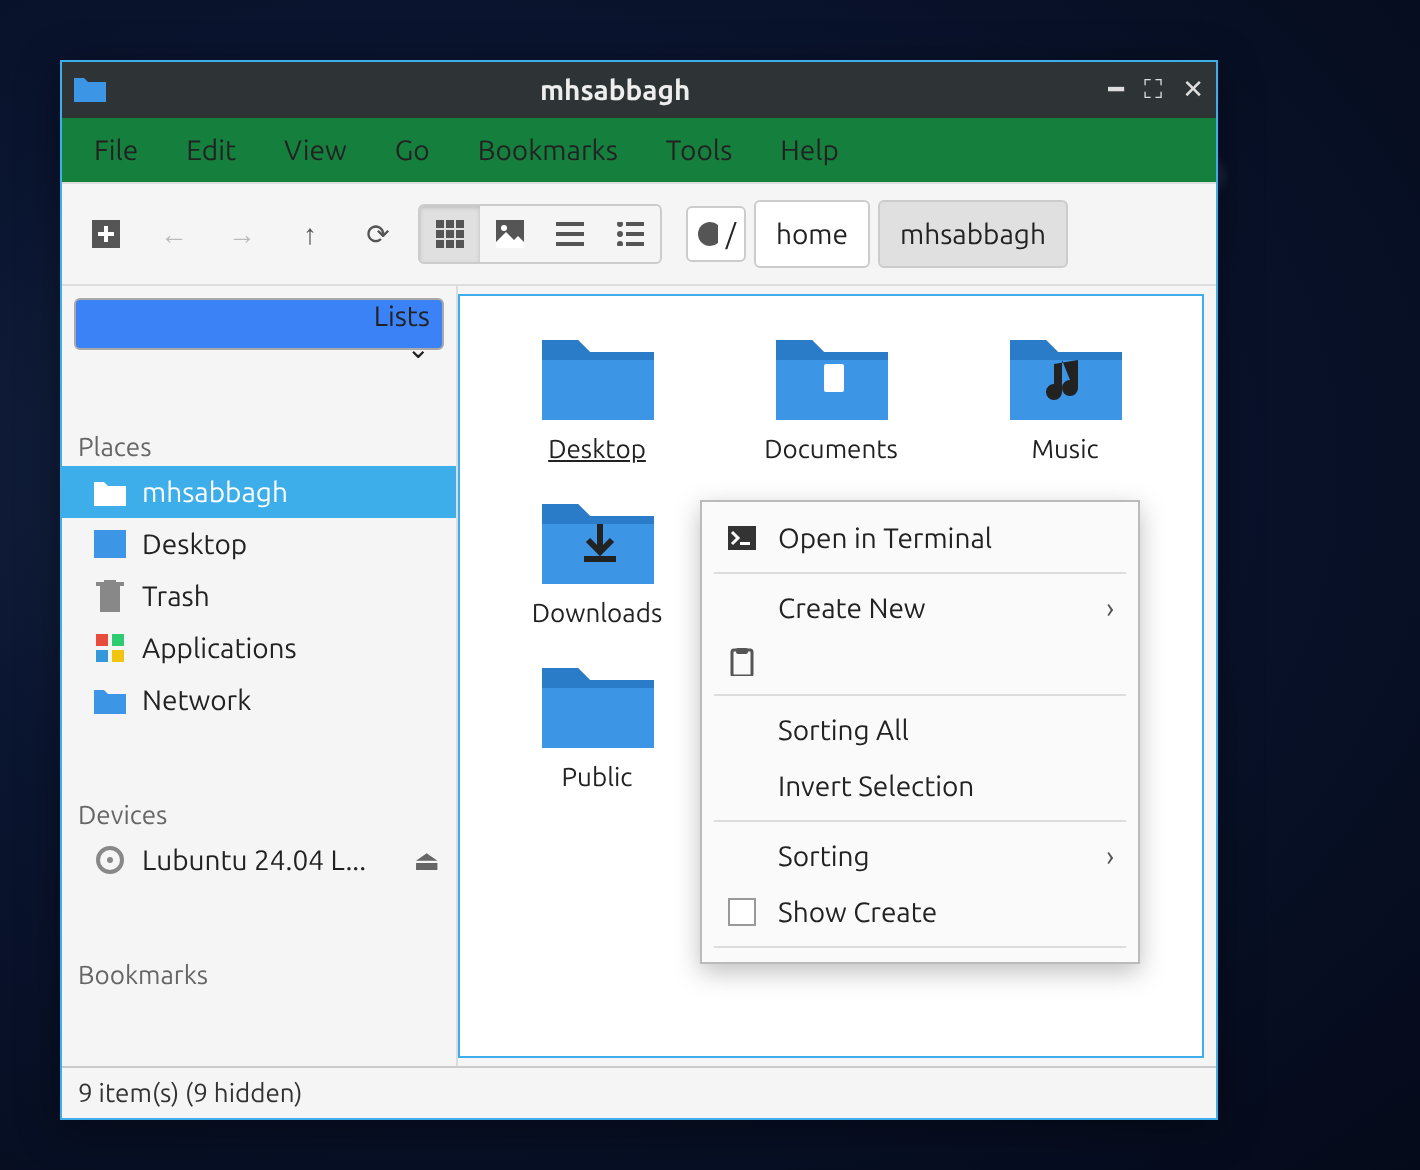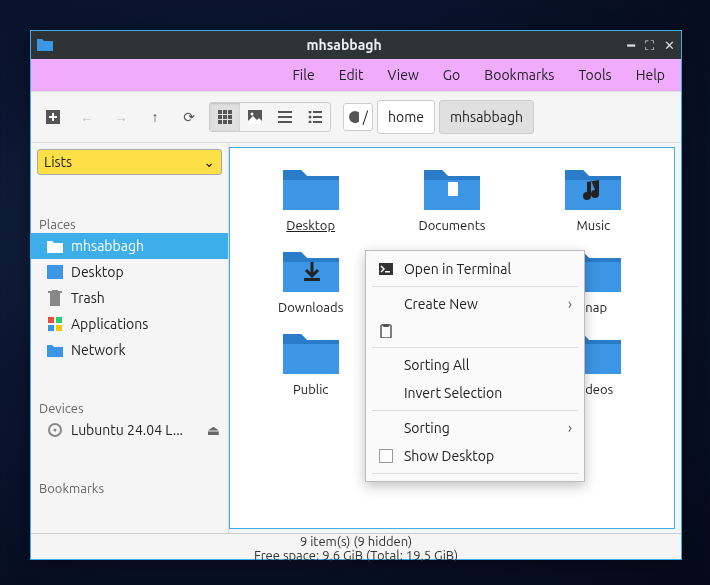--- a/index.html
+++ b/index.html
@@ -18,46 +18,45 @@
     inset: 0;
     background:
       radial-gradient(circle at 15% 20%, rgba(180,200,255,0.25) 0%, transparent 2%),
       radial-gradient(circle at 85% 15%, rgba(180,200,255,0.2) 0%, transparent 1.5%),
       radial-gradient(circle at 50% 90%, rgba(180,200,255,0.15) 0%, transparent 1.5%),
       radial-gradient(circle at 70% 70%, rgba(180,200,255,0.18) 0%, transparent 1.2%);
   }
   .window {
     position: absolute;
     left: 30px; top: 30px;
-    width: 652px; height: 530px;
+    width: 579px; height: 530px;
     background: #f5f5f5;
     border: 1px solid #3daee9;
     box-shadow: 0 4px 20px rgba(0,0,0,0.4);
     display: flex;
     flex-direction: column;
   }
   .titlebar {
     background: #2e3436;
     color: #eee;
     height: 28px;
     display: flex;
     align-items: center;
     padding: 0 6px;
   }
   .titlebar .title-icon { margin-right: 8px; }
   .titlebar .title { flex: 1; text-align: center; font-weight: bold; font-size: 14px; }
   .winbtns { display: flex; gap: 10px; }
   .winbtn { color: #ddd; cursor: pointer; font-size: 13px; line-height: 1; }
   .menubar {
-    background: #f0abfc;
+    background: #15803d;
     border-bottom: 1px solid #ddd;
     display: flex;
     gap: 4px;
     padding: 4px 6px;
-    justify-content: flex-end;
   }
   .menuitem { padding: 4px 10px; cursor: pointer; }
   .toolbar {
     display: flex;
     align-items: center;
     gap: 6px;
     padding: 8px 8px;
     border-bottom: 1px solid #ddd;
   }
   .tbtn {
@@ -85,24 +84,25 @@
   }
   .sidebar {
     width: 198px;
     border-right: 1px solid #ddd;
     display: flex; flex-direction: column;
     background: #f5f5f5;
     padding-top: 2px;
   }
   .combo {
     margin: 4px 6px;
-    border: 1px solid #aaa; background: #fde047;
-    height: 26px; display: flex; align-items: center;
+    border: 1px solid #aaa; background: #3b82f6;
+    height: 26px; display: flex; align-items: flex-end;
     padding: 0 6px; justify-content: space-between;
     border-radius: 3px;
+    flex-direction: column;
   }
   .section-label { padding: 6px 8px 2px; color: #666; font-size: 13px; margin-top: 32px;}
   .place {
     display: flex; align-items: center; gap: 8px;
     padding: 5px 8px 5px 16px; cursor: pointer;
   }
   .place.selected { background: #3daee9; color: #fff; }
   .place .picon { width: 16px; height: 16px; display:flex; align-items:center; justify-content:center; }
   .place .eject { margin-left: auto; color: #666; }
   .main {
@@ -121,21 +121,21 @@
   }
   .fileicon {
     display: flex; flex-direction: column; align-items: center;
     gap: 4px; cursor: pointer;
   }
   .fileicon.selected .flabel { text-decoration: underline; }
   .folder-svg { width: 64px; height: 52px; }
   .flabel { font-size: 13px; }
   .context {
     position: absolute;
-    left: 135px; top: 102px;
+    left: 120px; top: 102px;
     width: 220px;
     background: #fafafa;
     border: 1px solid #bbb;
     box-shadow: 0 4px 12px rgba(0,0,0,0.25);
     padding: 4px 0;
   }
   .ctx-item {
     display: flex; align-items: center;
     padding: 6px 12px; gap: 10px;
     cursor: pointer;
@@ -143,21 +143,21 @@
   .ctx-icon { width: 16px; display:flex; justify-content:center; color:#555; }
   .ctx-label { flex: 1; }
   .ctx-arrow { color: #555; }
   .ctx-sep { height: 1px; background: #ddd; margin: 3px 6px;}
   .ctx-check {
     width: 14px; height: 14px; border: 1px solid #999; background: #fff;
   }
   .statusbar {
     height: 26px; border-top: 1px solid #ccc;
     display: flex; align-items: center; justify-content: space-between;
-    padding: 0 8px; font-size: 13px; color: #333; flex-direction: column;
+    padding: 0 8px; font-size: 13px; color: #333;
   }
 </style>
 </head>
 <body>
 
 <div class="window">
 
   <div class="titlebar">
     <span class="title-icon">
       <svg width="16" height="14">
@@ -434,24 +434,23 @@
           <div class="ctx-sep"></div>
           <div class="ctx-item">
             <span class="ctx-icon"></span>
             <span class="ctx-label">Sorting</span>
             <span class="ctx-arrow">›</span>
           </div>
           <div class="ctx-item">
             <span class="ctx-icon">
               <span class="ctx-check"></span>
             </span>
-            <span class="ctx-label">Show Desktop</span>
+            <span class="ctx-label">Show Create</span>
           </div>
           <div class="ctx-sep"></div>
         </div>
     </div>
   </div>
 
   <div class="statusbar">
     <span>9 item(s) (9 hidden)</span>
-    <span>Free space: 9,6 GiB (Total: 19,5 GiB)</span>
   </div>
 </div>
 
 </body></html>

